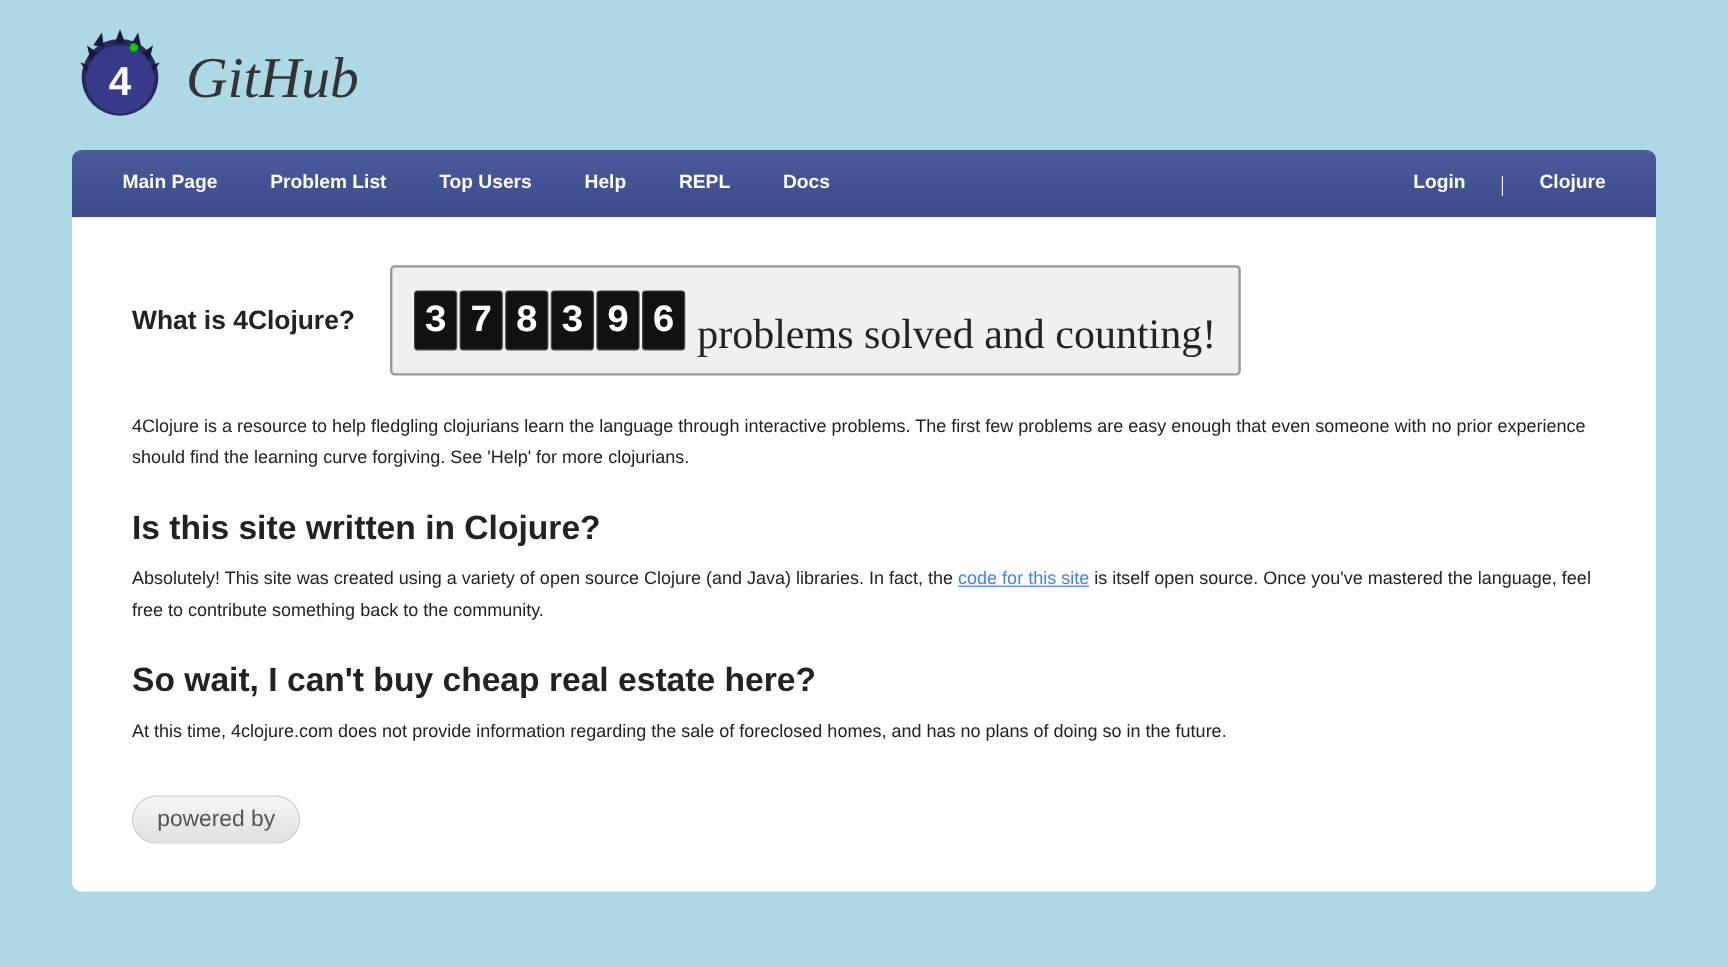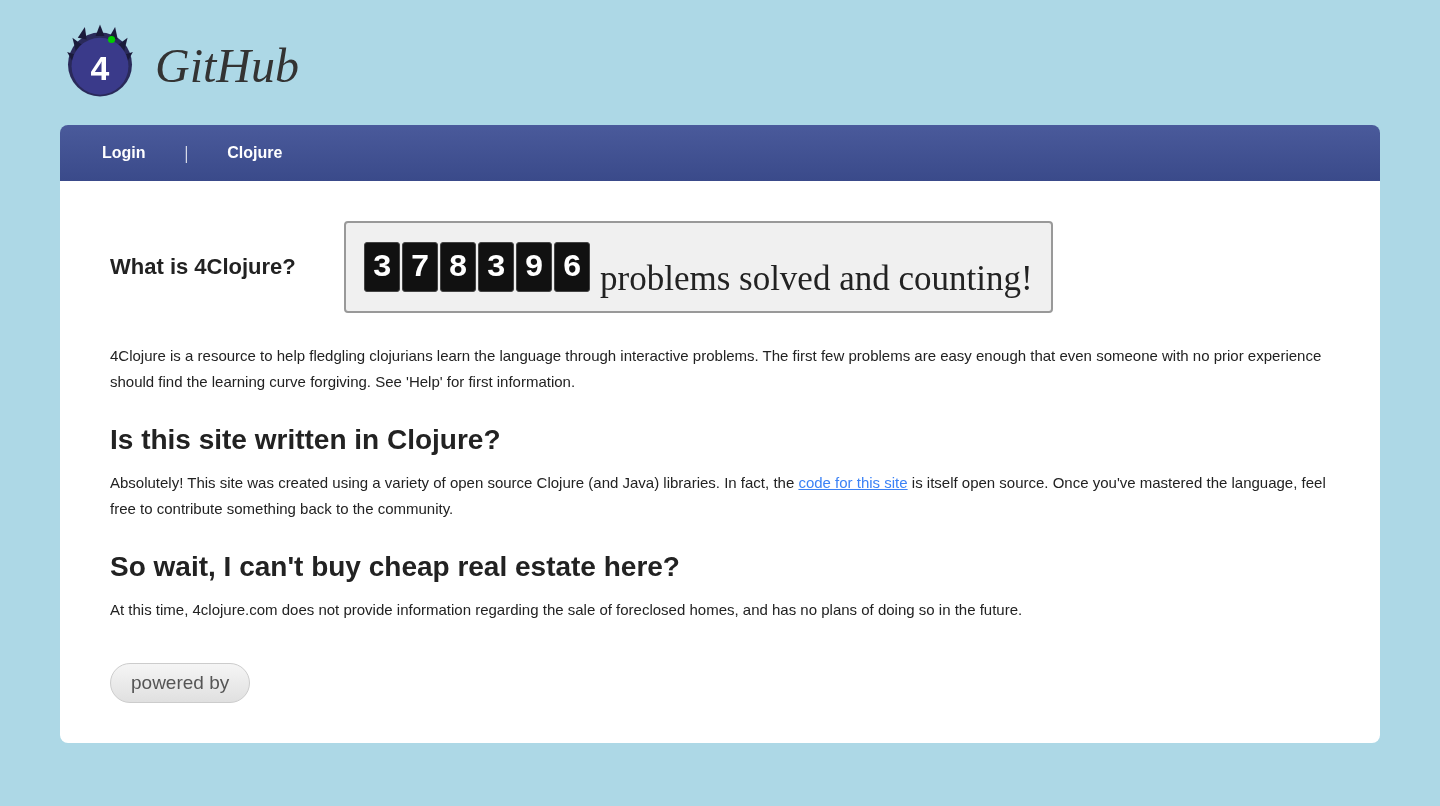--- a/index.html
+++ b/index.html
@@ -96,21 +96,21 @@
       font-family: Arial, sans-serif;
       font-size: 16px;
       font-weight: bold;
       padding: 18px 22px;
       cursor: pointer;
     }
 
     .nav-right {
       display: flex;
       align-items: center;
-      gap: 12px;
+      gap: 2px;
     }
 
     .nav-divider {
       color: white;
       font-size: 18px;
       padding: 0 5px;
     }
 
     
     .main-container {
@@ -118,21 +118,21 @@
       margin: 0 60px;
       border-radius: 0 0 8px 8px;
       padding: 40px 50px;
       min-height: 500px;
     }
 
     
     .counter-section {
       display: flex;
       align-items: center;
-      gap: 34px;
+      gap: 15px;
       margin-bottom: 30px;
       flex-wrap: wrap;
     }
 
     .what-title {
       font-family: Arial, sans-serif;
       font-size: 22px;
       font-weight: bold;
       color: #222;
       min-width: 200px;
@@ -239,20 +239,28 @@
 
         <text x="45" y="67" text-anchor="middle" fill="white" font-size="38" font-weight="bold" font-family="Arial">4</text>
 
         <circle cx="58" cy="22" r="4" fill="#00cc00"></circle>
       </svg>
     </div>
     <span class="logo-text">GitHub</span>
   </div>
 
   <nav class="nav-bar">
+    <div class="nav-links">
+      <a class="nav-link" href="#">Main Page</a>
+      <a class="nav-link" href="#">Problem List</a>
+      <a class="nav-link" href="#">Top Users</a>
+      <a class="nav-link" href="#">Help</a>
+      <a class="nav-link" href="#">REPL</a>
+      <a class="nav-link" href="#">Docs</a>
+    </div>
     <div class="nav-right">
       <a class="nav-link" href="#">Login</a>
       <span class="nav-divider">|</span>
       <a class="nav-link" href="#">Clojure</a>
     </div>
   </nav>
 </div>
 
 <div class="main-container">
 
@@ -265,21 +273,21 @@
         <span class="digit">8</span>
         <span class="digit">3</span>
         <span class="digit">9</span>
         <span class="digit">6</span>
       </div>
       <span class="counter-label">problems solved and counting!</span>
     </div>
   </div>
 
   <div class="content-section">
-    <p class="section-text">4Clojure is a resource to help fledgling clojurians learn the language through interactive problems. The first few problems are easy enough that even someone with no prior experience should find the learning curve forgiving. See 'Help' for first information.</p>
+    <p class="section-text">4Clojure is a resource to help fledgling clojurians learn the language through interactive problems. The first few problems are easy enough that even someone with no prior experience should find the learning curve forgiving. See 'Help' for more clojurians.</p>
   </div>
 
   <div class="content-section">
     <h2 class="section-heading">Is this site written in Clojure?</h2>
     <p class="section-text">
       <span>Absolutely! This site was created using a variety of open source Clojure (and Java) libraries. In fact, the </span><a href="#">code for this site</a><span> is itself open source. Once you've mastered the language, feel free to contribute something back to the community.</span>
     </p>
   </div>
 
   <div class="content-section">

